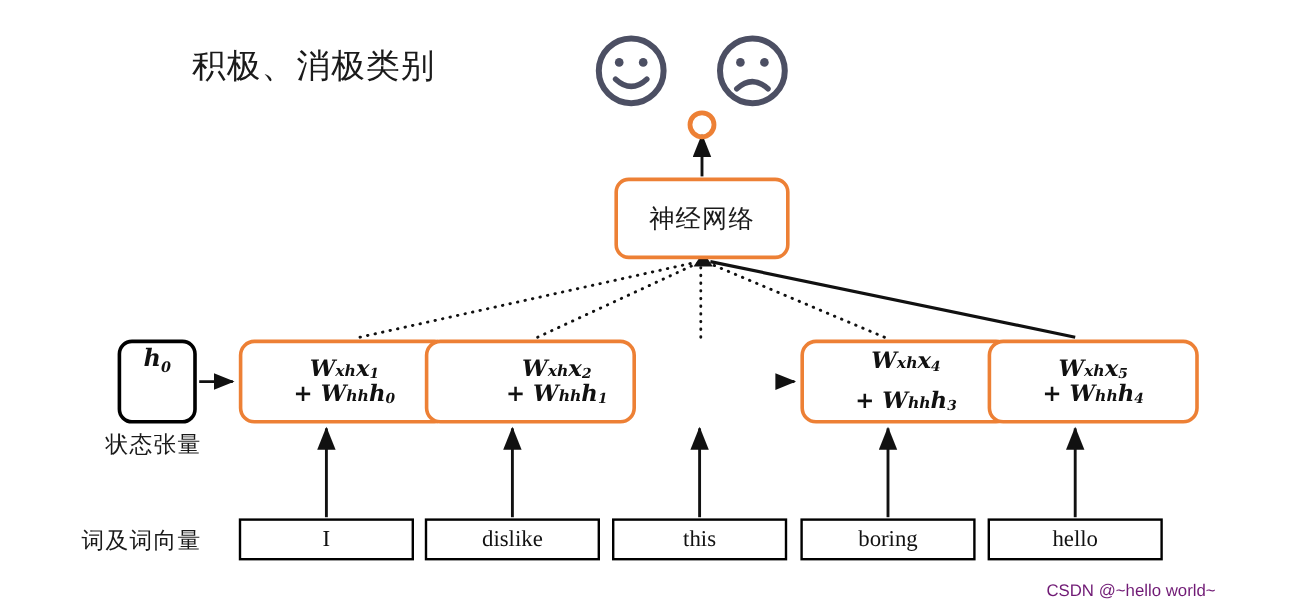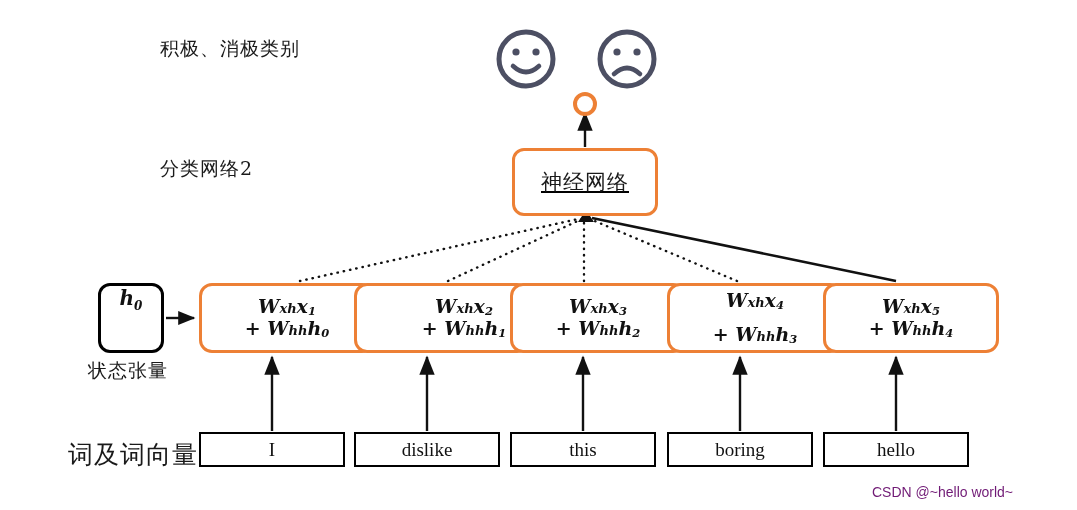--- a/index.html
+++ b/index.html
@@ -14,45 +14,44 @@
     background: #ffffff;
     overflow: hidden;
     font-family: "Liberation Serif", serif;
   }
   .abs { position: absolute; }
 
   
   .cn-label {
     color: #1a1a1a;
     font-family: "DejaVu Serif", "Liberation Serif", serif;
-    font-size: 19px;
+    font-size: 28px;
     letter-spacing: 1px;
     white-space: nowrap;
   }
   #label-categories { left: 160px; top: 36px; }
   #label-classifier { left: 160px; top: 156px; }
   #label-state      { left: 88px;  top: 358px; font-size: 19px;}
-  #label-words      { left: 68px;  top: 438px; font-size: 25px;}
+  #label-words      { left: 68px;  top: 438px; font-size: 19px;}
 
   
   .orange-box {
     border: 3px solid #ED8035;
     border-radius: 12px;
     background: #ffffff;
     box-sizing: border-box;
     display: flex;
     align-items: center;
     justify-content: center;
   }
   #nn-box {
     left: 512px;
     top: 148px;
     width: 146px;
     height: 68px;
-    text-decoration: underline;
   }
   #nn-box .nn-text {
     font-family: "DejaVu Serif", "Liberation Serif", serif;
     font-size: 21px;
     color: #1a1a1a;
     letter-spacing: 1px;
   }
 
   
   .cell {
@@ -200,21 +199,20 @@
       <circle cx="21" cy="22" r="3.6" fill="#4C4F63"></circle>
       <circle cx="41" cy="22" r="3.6" fill="#4C4F63"></circle>
       <path d="M18,44 Q31,32 44,44" fill="none" stroke="#4C4F63" stroke-width="4.6" stroke-linecap="round"></path>
     </g>
 
     <circle cx="585" cy="104" r="10" fill="none" stroke="#ED8035" stroke-width="4"></circle>
   </svg>
 
   <div class="abs cn-label" id="label-categories">积极、消极类别</div>
 
-  <div class="abs cn-label" id="label-classifier">分类网络2</div>
 
   <div class="abs cn-label" id="label-state">状态张量</div>
 
   <div class="abs cn-label" id="label-words">词及词向量</div>
 
   <div class="abs orange-box" id="nn-box">
     <span class="nn-text">神经网络</span>
   </div>
 
   <div class="abs" id="h0-box">
@@ -224,24 +222,20 @@
   <div class="abs orange-box cell" id="cell-1">
     <div class="line"><span>W</span><span class="sm">xh</span><span>x</span><sub>1</sub></div>
     <div class="line">+&nbsp;<span>W</span><span class="sm">hh</span><span>h</span><sub>0</sub></div>
   </div>
 
   <div class="abs orange-box cell" id="cell-2">
     <div class="line"><span>W</span><span class="sm">xh</span><span>x</span><sub>2</sub></div>
     <div class="line">+&nbsp;<span>W</span><span class="sm">hh</span><span>h</span><sub>1</sub></div>
   </div>
 
-  <div class="abs orange-box cell" id="cell-3">
-    <div class="line"><span>W</span><span class="sm">xh</span><span>x</span><sub>3</sub></div>
-    <div class="line">+&nbsp;<span>W</span><span class="sm">hh</span><span>h</span><sub>2</sub></div>
-  </div>
 
   <div class="abs orange-box cell" id="cell-4">
     <div class="line"><span>W</span><span class="sm">xh</span><span>x</span><sub>4</sub></div>
     <div class="line">+&nbsp;<span>W</span><span class="sm">hh</span><span>h</span><sub>3</sub></div>
   </div>
 
   <div class="abs orange-box cell" id="cell-5">
     <div class="line"><span>W</span><span class="sm">xh</span><span>x</span><sub>5</sub></div>
     <div class="line">+&nbsp;<span>W</span><span class="sm">hh</span><span>h</span><sub>4</sub></div>
   </div>

